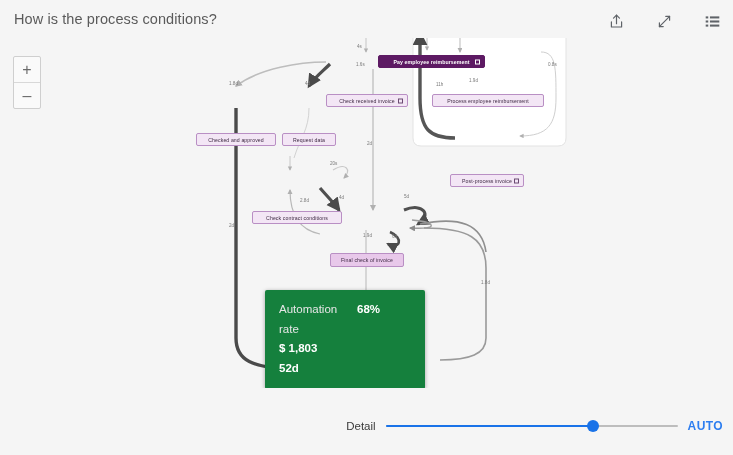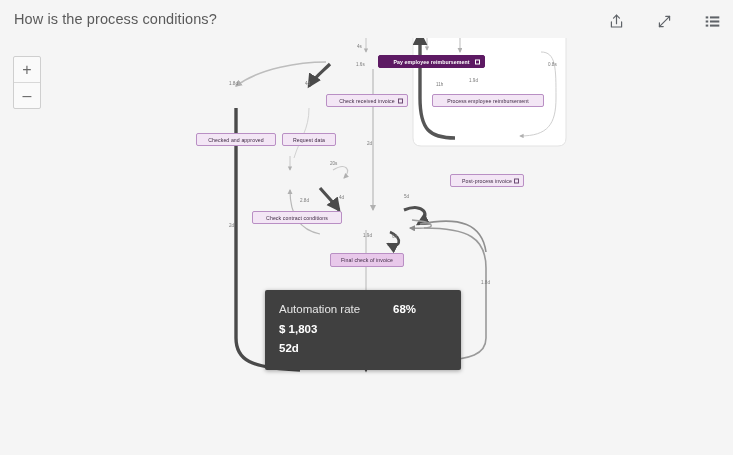--- a/index.html
+++ b/index.html
@@ -33,21 +33,21 @@
         font-size:5.2px;color:#3f2b44;letter-spacing:.1px;white-space:nowrap;cursor:pointer;}
   .node.dark{background:#5d1a63;border-color:#5d1a63;color:#ffffff;font-weight:bold;}
   .node .sq{position:absolute;right:4px;top:50%;transform:translateY(-50%);
             width:5px;height:5px;border:1px solid #6b4a72;box-sizing:border-box;}
   .node.dark .sq{border-color:#ffffff;}
 
   
   .elabel{position:absolute;font-size:4.6px;color:#7b7b7b;white-space:nowrap;}
 
   
-  .tooltip{position:absolute;left:265px;top:252px;width:196px;background:#404040;border-radius:2px;
+  .tooltip{position:absolute;left:265px;top:252px;width:160px;background:#15803d;border-radius:2px;
            padding:10px 14px 11px 14px;box-sizing:border-box;z-index:20;box-shadow:0 1px 4px rgba(0,0,0,.35);}
   .trow{display:flex;justify-content:space-between;align-items:baseline;line-height:19.5px;}
   .tkey{font-size:11.5px;color:#e6e6e6;}
   .tval{font-size:11.5px;color:#ffffff;font-weight:bold;min-width:54px;text-align:left;}
 
   
   .footer{position:absolute;left:0;bottom:0;width:733px;height:67px;background:#f5f5f5;}
   .legend{position:absolute;left:14px;bottom:14px;width:293px;}
   .legend-top{display:flex;justify-content:space-between;align-items:baseline;margin-bottom:5px;}
   .legend-title{font-size:11.5px;color:#4a4a4a;}
@@ -226,14 +226,23 @@
       <div class="trow">
         <span class="tval">52d</span>
       </div>
 
     </div>
   </div>
 
   <div class="footer">
 
 
+    <div class="detail">
+      <div class="detail-label">Detail</div>
+      <div class="slider">
+        <div class="strack"></div>
+        <div class="sfill" style="width: 71%; background: rgb(26, 115, 232);"></div>
+        <div class="sthumb" style="left: 71%; background: rgb(26, 115, 232);"></div>
+      </div>
+      <div class="auto">AUTO</div>
+    </div>
   </div>
 </div>
 
 </body></html>

